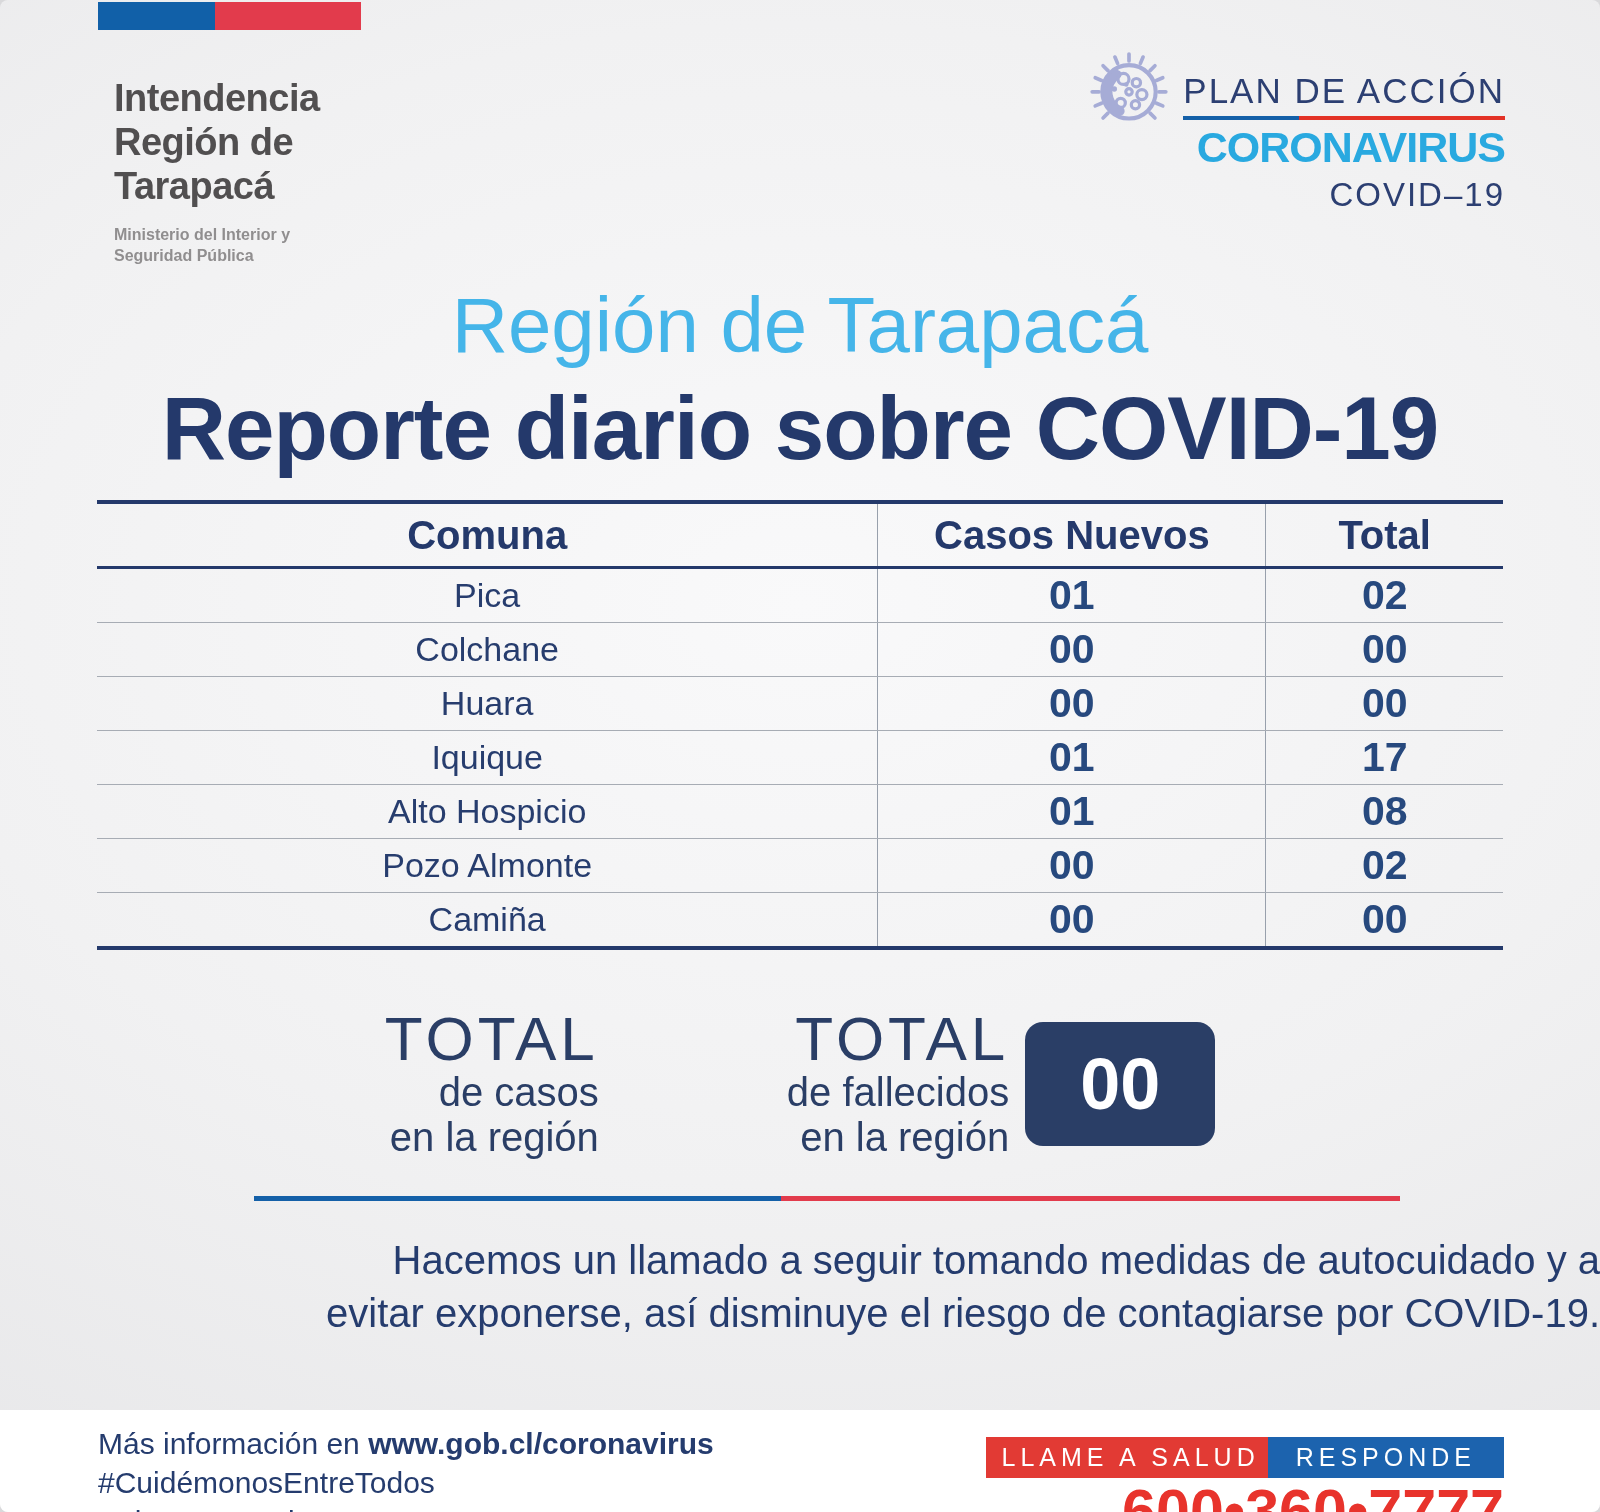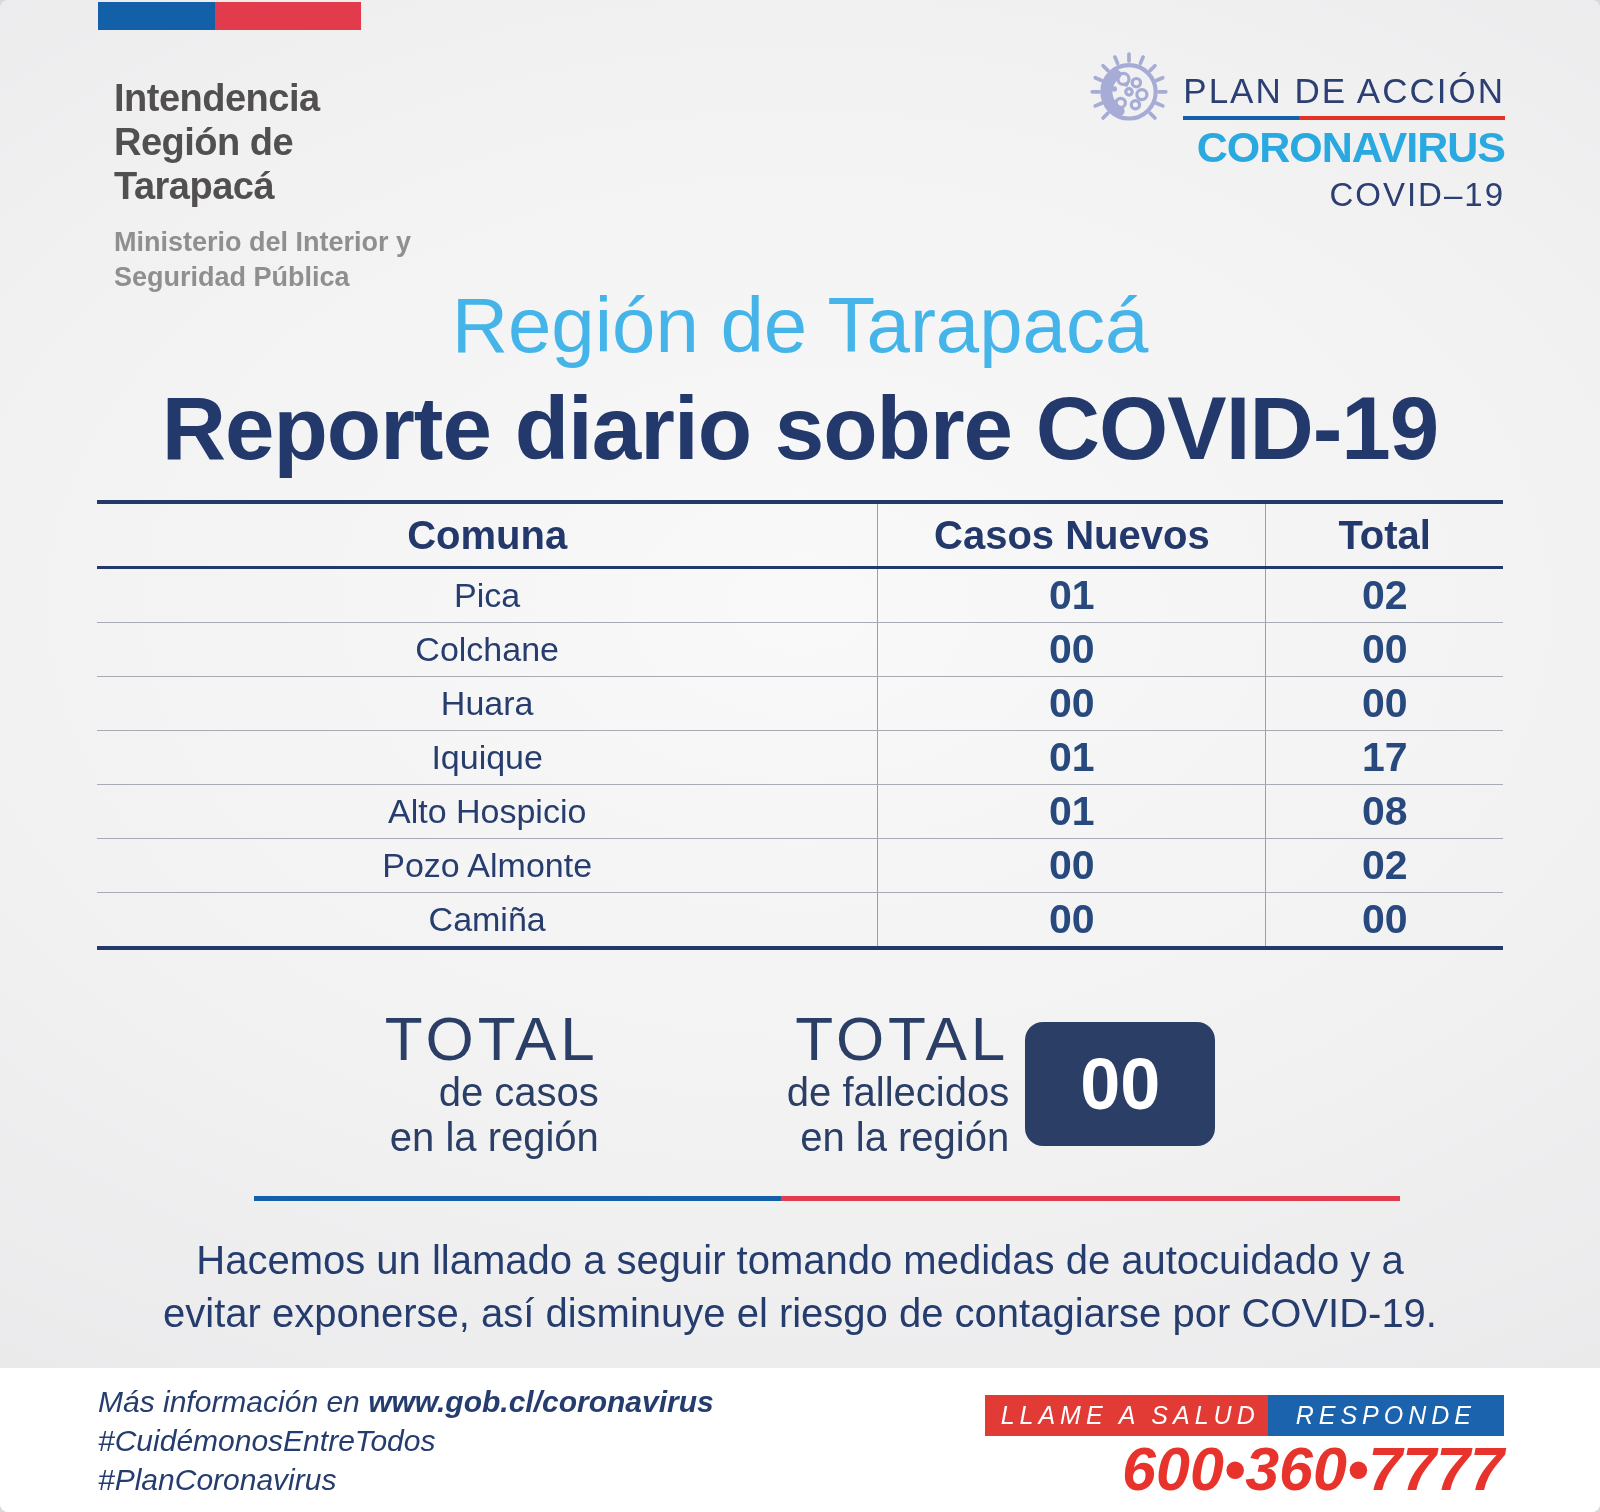--- a/index.html
+++ b/index.html
@@ -9,21 +9,21 @@
     font-family:"Liberation Sans", sans-serif;
     border-radius:8px;
     -webkit-font-smoothing:antialiased;
   }
   
   .logo-left{position:absolute;top:0;left:98px;}
   .flagbar{display:flex;height:28px;width:263px;margin-top:2px;}
   .flag-blue{width:117px;background:#1160A8;}
   .flag-red{width:146px;background:#E23B4C;}
   .org-name{margin:46px 0 0 16px;font-size:38px;font-weight:bold;color:#514F50;line-height:1.16;letter-spacing:-0.5px;}
-  .org-ministry{margin:17px 1px 0 16px;font-size:27px;font-weight:bold;color:#908E8F;line-height:1.27;}
+  .org-ministry{margin:17px 1px 0 16px;font-size:16px;font-weight:bold;color:#908E8F;line-height:1.27;}
   
   .logo-right{position:absolute;top:44px;right:95px;text-align:right;}
   .plan-row{display:flex;justify-content:flex-end;align-items:flex-end;}
   .virus{width:92px;height:92px;margin-right:8px;margin-bottom:-16px;}
   .plan-kicker{font-size:35px;color:#2C3F72;letter-spacing:2px;line-height:1;}
   .plan-underline{height:4px;margin-top:8px;display:flex;}
   .plan-underline .u-blue{width:36%;background:#1460A8;}
   .plan-underline .u-red{width:64%;background:#E33226;}
   .brand{font-size:43px;font-weight:bold;color:#29A9E0;line-height:1;margin-top:6px;letter-spacing:-1px;}
   .covid-sub{font-size:33px;color:#2C3F72;letter-spacing:2px;margin-top:7px;}
@@ -47,23 +47,23 @@
   .totals{position:absolute;top:1008px;left:0;width:100%;display:flex;justify-content:center;gap:188px;}
   .total-group{display:flex;align-items:center;gap:16px;}
   .total-text{text-align:right;color:#2A3E66;}
   .total-title{font-size:62px;letter-spacing:4px;line-height:1;font-weight:normal;}
   .total-sub{font-size:40px;font-weight:normal;line-height:1.12;}
   .total-box{width:190px;height:124px;background:#2A3E66;border-radius:18px;display:flex;align-items:center;justify-content:center;color:#ffffff;font-size:72px;font-weight:bold;}
   
   .divider{position:absolute;top:1196px;left:254px;width:1146px;height:5px;display:flex;}
   .divider .d-blue{width:46%;background:#1460A8;}
   .divider .d-red{width:54%;background:#E23B4C;}
-  .message{position:absolute;top:1234px;left:0;right:0;text-align:center;font-size:40px;color:#253C6E;line-height:1.32;}
-  
-  .footer{position:absolute;left:0;bottom:0;width:100%;height:144px;background:#ffffff;font-style:italic;}
+  .message{position:absolute;top:1234px;left:0;right:0;text-align:right;font-size:40px;color:#253C6E;line-height:1.32;}
+  
+  .footer{position:absolute;left:0;bottom:0;width:100%;height:102px;background:#ffffff;}
   .footer-left{position:absolute;left:98px;top:14px;color:#253C6E;font-size:30px;line-height:1.3;}
   .info-link{font-weight:bold;}
   .footer-right{position:absolute;right:96px;top:27px;text-align:right;}
   .call-bar{display:inline-flex;font-size:25px;letter-spacing:5px;color:#ffffff;line-height:1;}
   .call-red{background:#E23A34;padding:8px 8px 8px 16px;}
   .call-blue{background:#1C63AE;padding:8px 28px;}
   .phone{font-size:61px;font-weight:bold;color:#E8332C;line-height:1;margin-top:3px;}
 </style>
 </head>
 <body>

